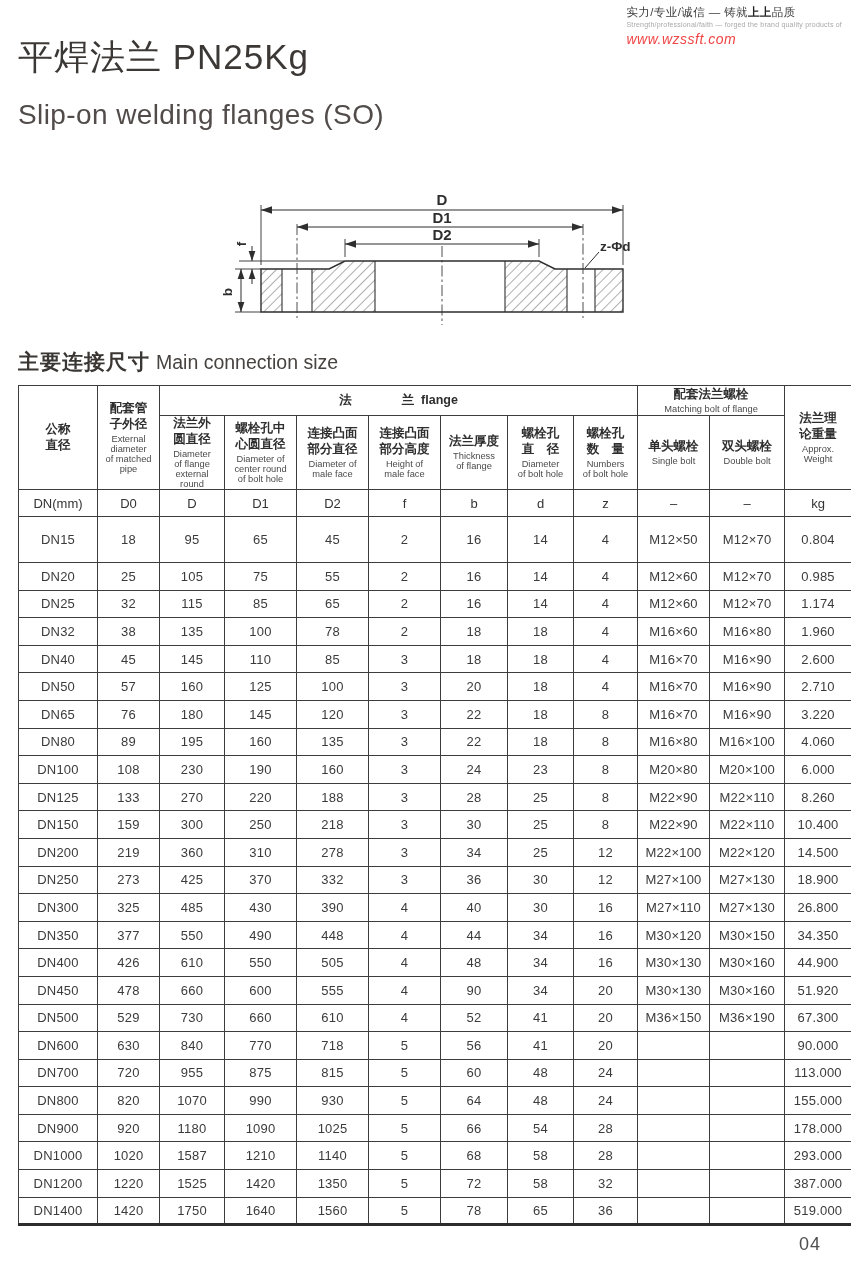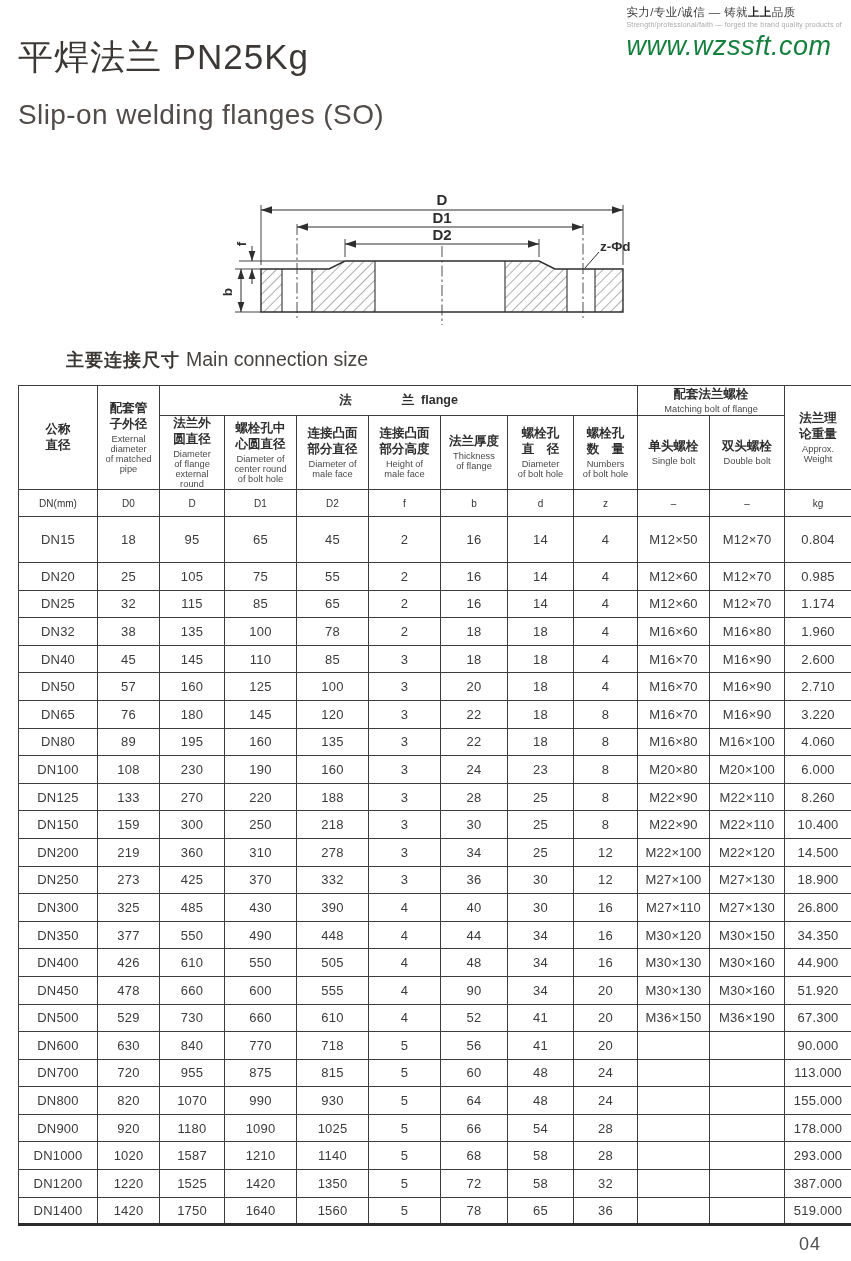--- a/index.html
+++ b/index.html
@@ -10,55 +10,55 @@
     font-family:"Liberation Sans","DejaVu Sans",sans-serif;
     color:#3a3a3a;
     overflow:hidden;
   }
 
   
   .brand-block { position:absolute; top:5px; right:9px; text-align:left; }
   .tagline-cn { font-size:11.5px; color:#3c3c3c; letter-spacing:.4px; }
   .tagline-cn b { font-weight:bold; color:#222; }
   .tagline-en { font-size:7px; color:#a9a9a9; margin-top:1px; letter-spacing:.2px; }
-  .website { font-size:27px; color:#15803d; font-style:italic; margin-top:3px; letter-spacing:.5px; }
+  .website { font-size:14px; color:#ef4444; font-style:italic; margin-top:3px; letter-spacing:.5px; }
 
   
   .title-block { position:absolute; left:18px; top:34px; }
   .title-cn { font-size:35px; font-weight:500; color:#3c3836; letter-spacing:1px; }
   .title-en { font-size:28px; font-weight:400; color:#514c4a; margin-top:18px; letter-spacing:.4px; }
 
   
   .diagram { position:absolute; left:195px; top:182px; width:470px; height:150px; }
   .diagram svg { width:100%; height:100%; }
   .diagram text { font-family:"Liberation Sans","DejaVu Sans",sans-serif; fill:#2e2e2e; }
   .dim-label { font-size:15px; font-weight:bold; }
   .dim-label-small { font-size:13.5px; font-weight:bold; }
 
   
   .section-heading { position:absolute; left:18px; top:348px; }
-  .section-cn { font-size:18px; font-weight:bold; color:#3a3633; letter-spacing:1px;margin-left:48px; }
+  .section-cn { font-size:21px; font-weight:bold; color:#3a3633; letter-spacing:1px; }
   .section-en { font-size:19.5px; font-weight:400; color:#474340; margin-left:6px; }
 
   
   table.spec {
     position:absolute; left:18px; top:385px; width:833px;
     border-collapse:collapse; table-layout:fixed;
     border-bottom:3px solid #2c2c2c;
   }
   table.spec th, table.spec td {
     border:1px solid #3d3d3d;
     text-align:center; vertical-align:middle;
     padding:0 1px;
     font-weight:normal;
     overflow:hidden;
   }
   .group-row th { height:30px; }
   .cols-row th { height:74px; }
-  .units-row td { height:27px; font-size:10px; color:#333; }
+  .units-row td { height:27px; font-size:13px; color:#333; }
   tbody td { height:27.6px; font-size:13px; color:#3b3b3b; letter-spacing:.2px; }
   tbody tr:first-child td { height:46px; }
 
   .hdr-cn { display:block; white-space:pre-line; font-size:12.5px; font-weight:bold; color:#2e2e2e; line-height:1.25; }
   .hdr-en { display:block; white-space:pre-line; font-size:9.3px; font-weight:normal; color:#4a4a4a; line-height:1.08; margin-top:1px; }
   .group-flange { white-space:pre; font-size:13px; }
   .group-flange .hdr-cn { display:inline; white-space:pre;text-align:center; }
 
   
   .page-number { position:absolute; right:30px; bottom:6px; font-size:18px; color:#4f4f4f; letter-spacing:1px; }

